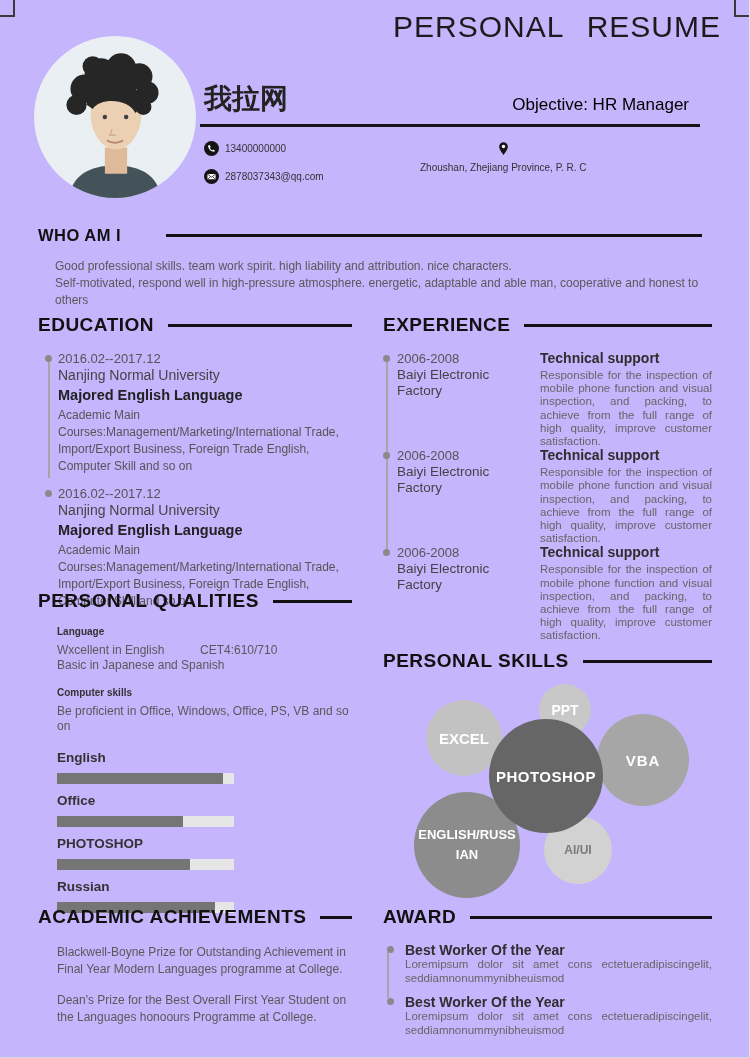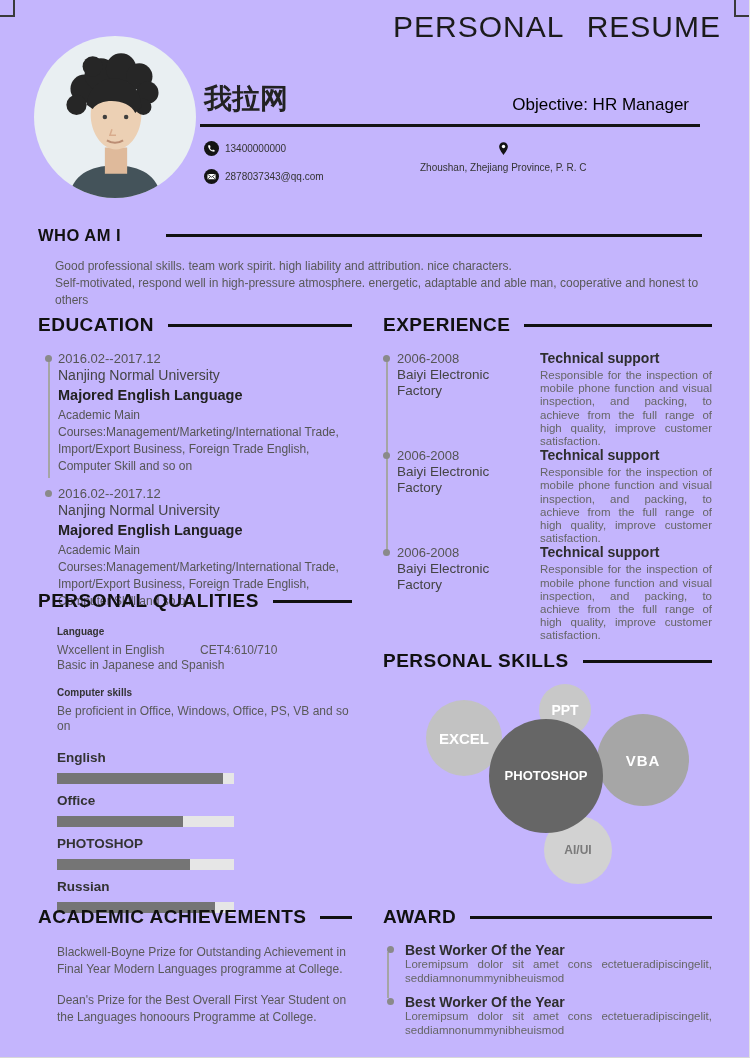--- a/index.html
+++ b/index.html
@@ -310,20 +310,23 @@
         </div>
       <div class="bubble" style="left: 43px; top: 22px; width: 76px; height: 76px; background: rgb(194, 194, 194); color: rgb(255, 255, 255);">
         <span>EXCEL</span>
         </div>
       <div class="bubble" style="left: 214px; top: 36px; width: 92px; height: 92px; background: rgb(166, 166, 166); color: rgb(255, 255, 255);">
         <span>VBA</span>
         </div>
       <div class="bubble" style="left: 161px; top: 138px; width: 68px; height: 68px; background: rgb(210, 210, 210); color: rgb(122, 122, 122);">
         <span>AI/UI</span>
         </div>
+      <div class="bubble" style="left: 31px; top: 114px; width: 106px; height: 106px; background: rgb(140, 140, 140); color: rgb(255, 255, 255);">
+        <span>ENGLISH/RUSSIAN</span>
+        </div>
       <div class="bubble" style="left: 106px; top: 41px; width: 114px; height: 114px; background: rgb(102, 102, 102); color: rgb(255, 255, 255);">
         <span>PHOTOSHOP</span>
         </div>
     </div>
   </div>
 
   <div class="sec sec-aa">
     <div class="sec-head">
       <h2>ACADEMIC ACHIEVEMENTS</h2>
       <div class="rule"></div>

